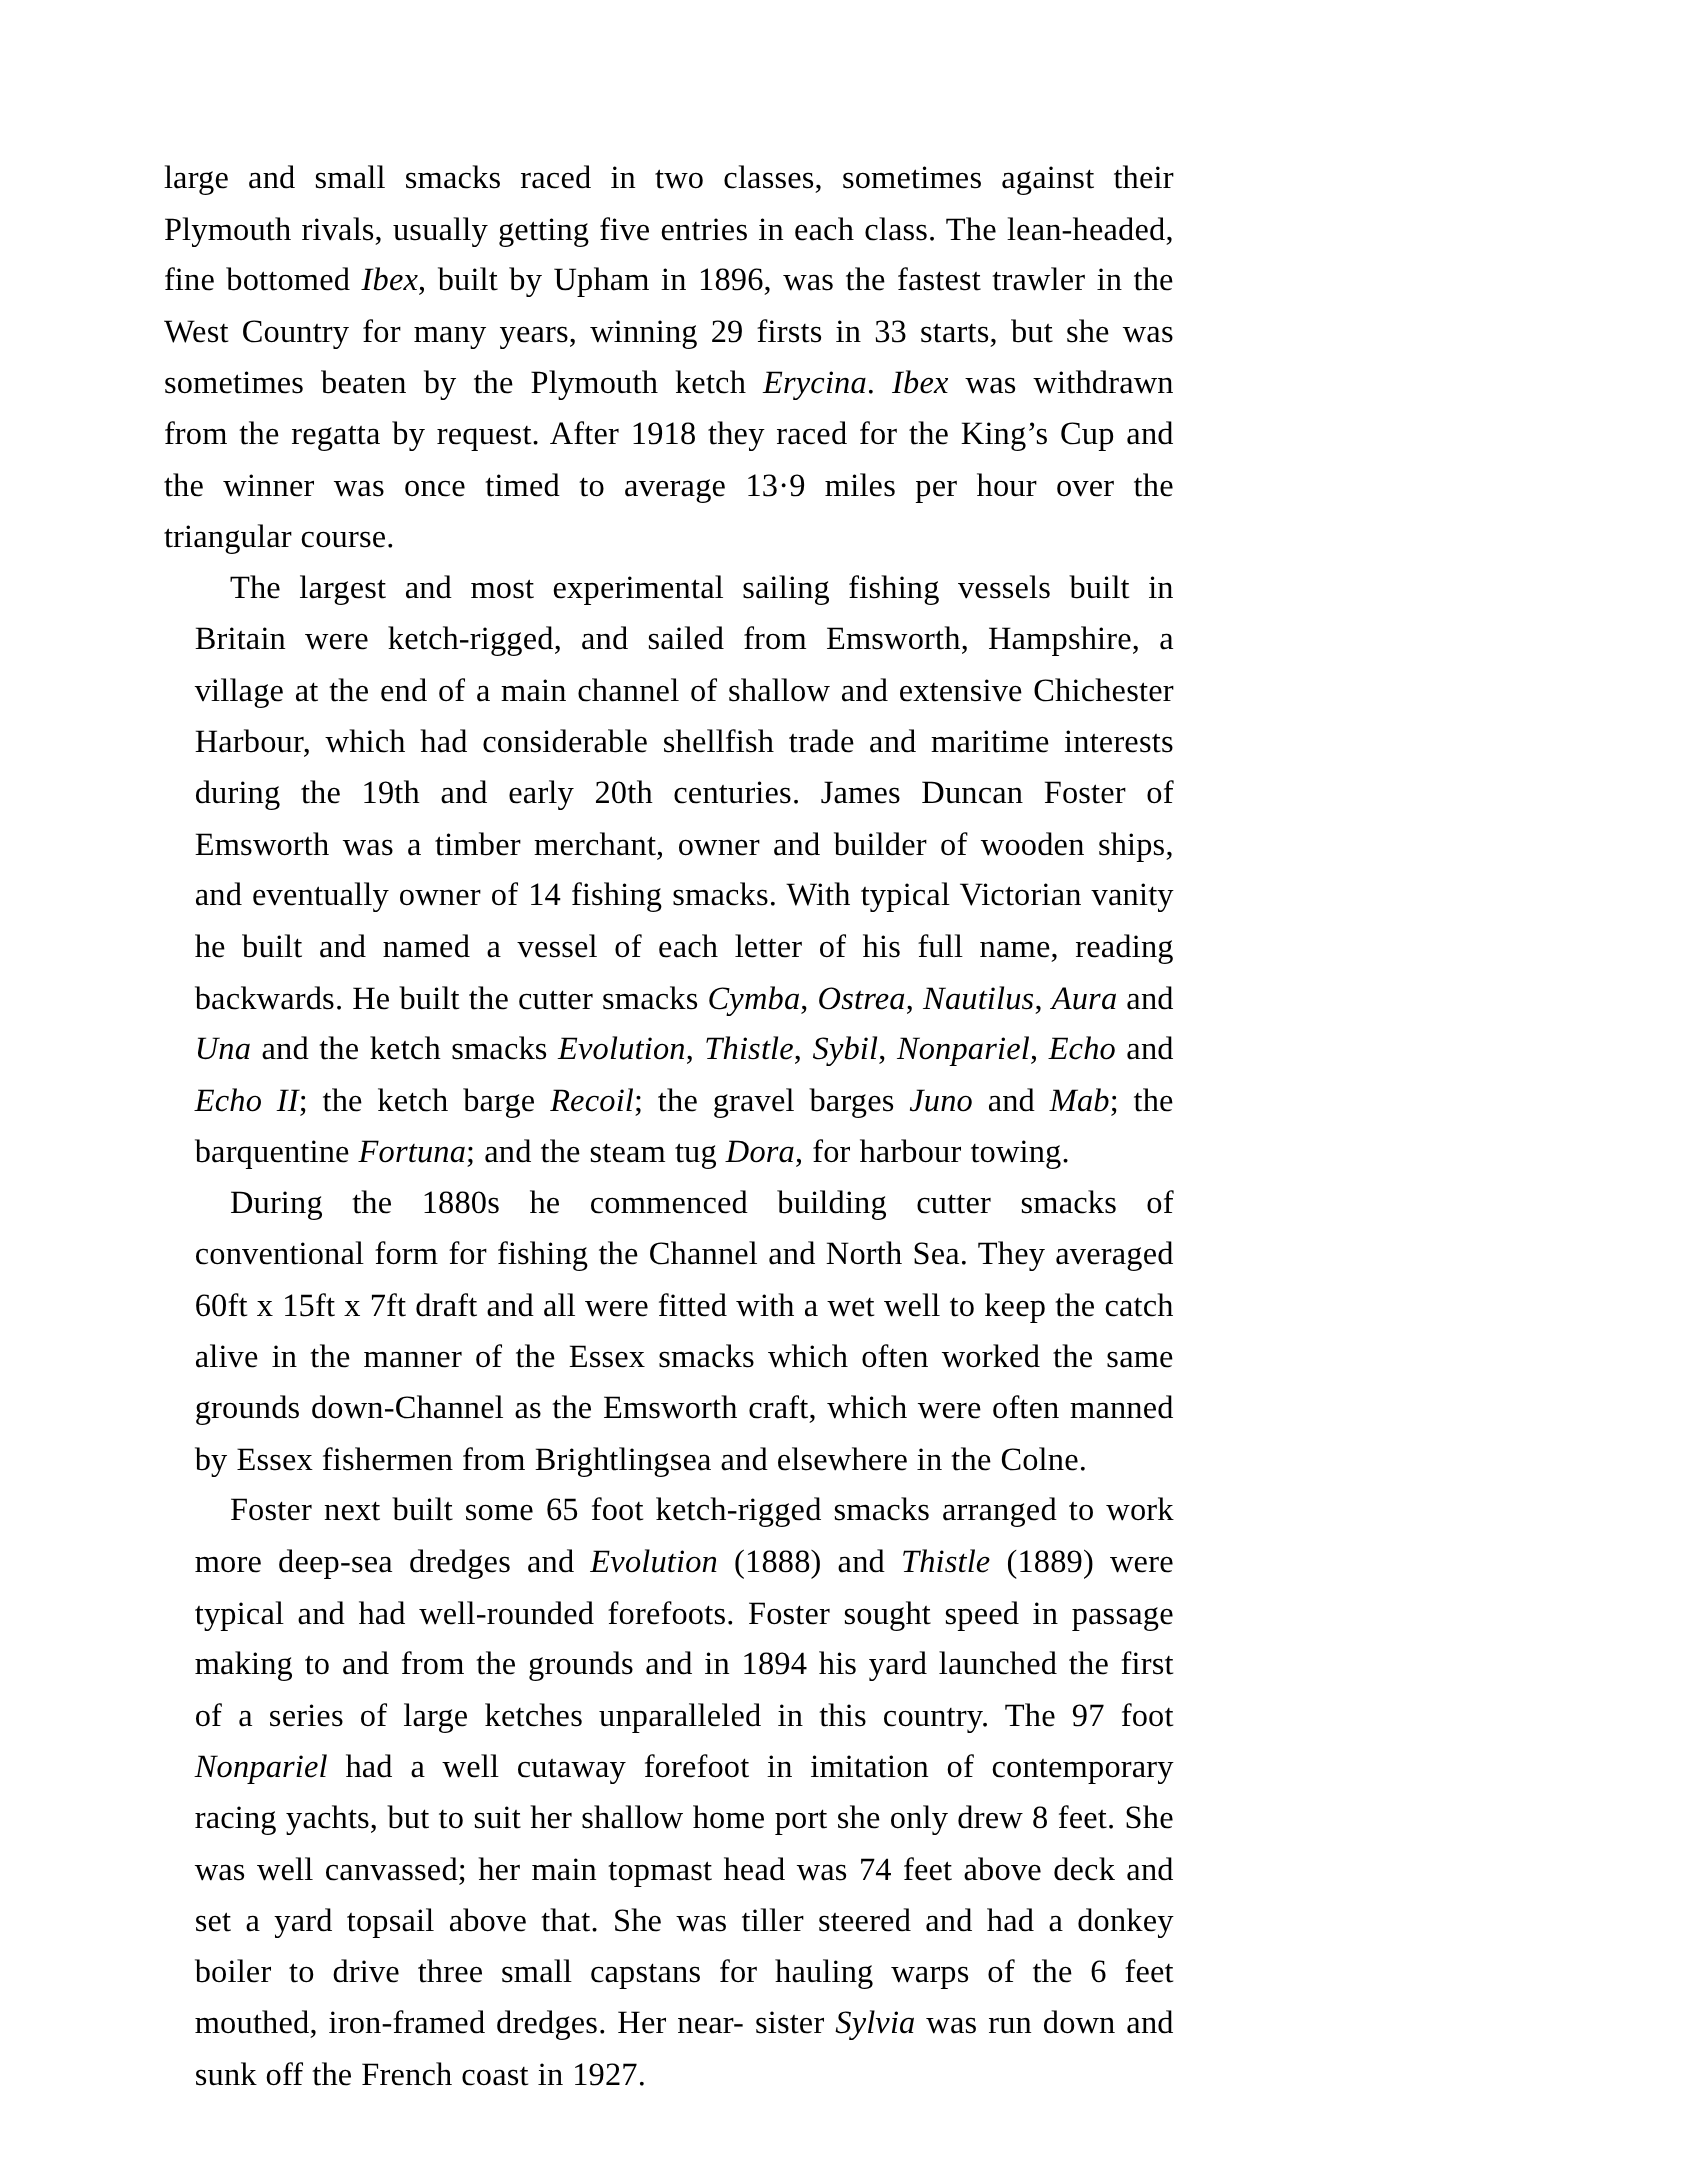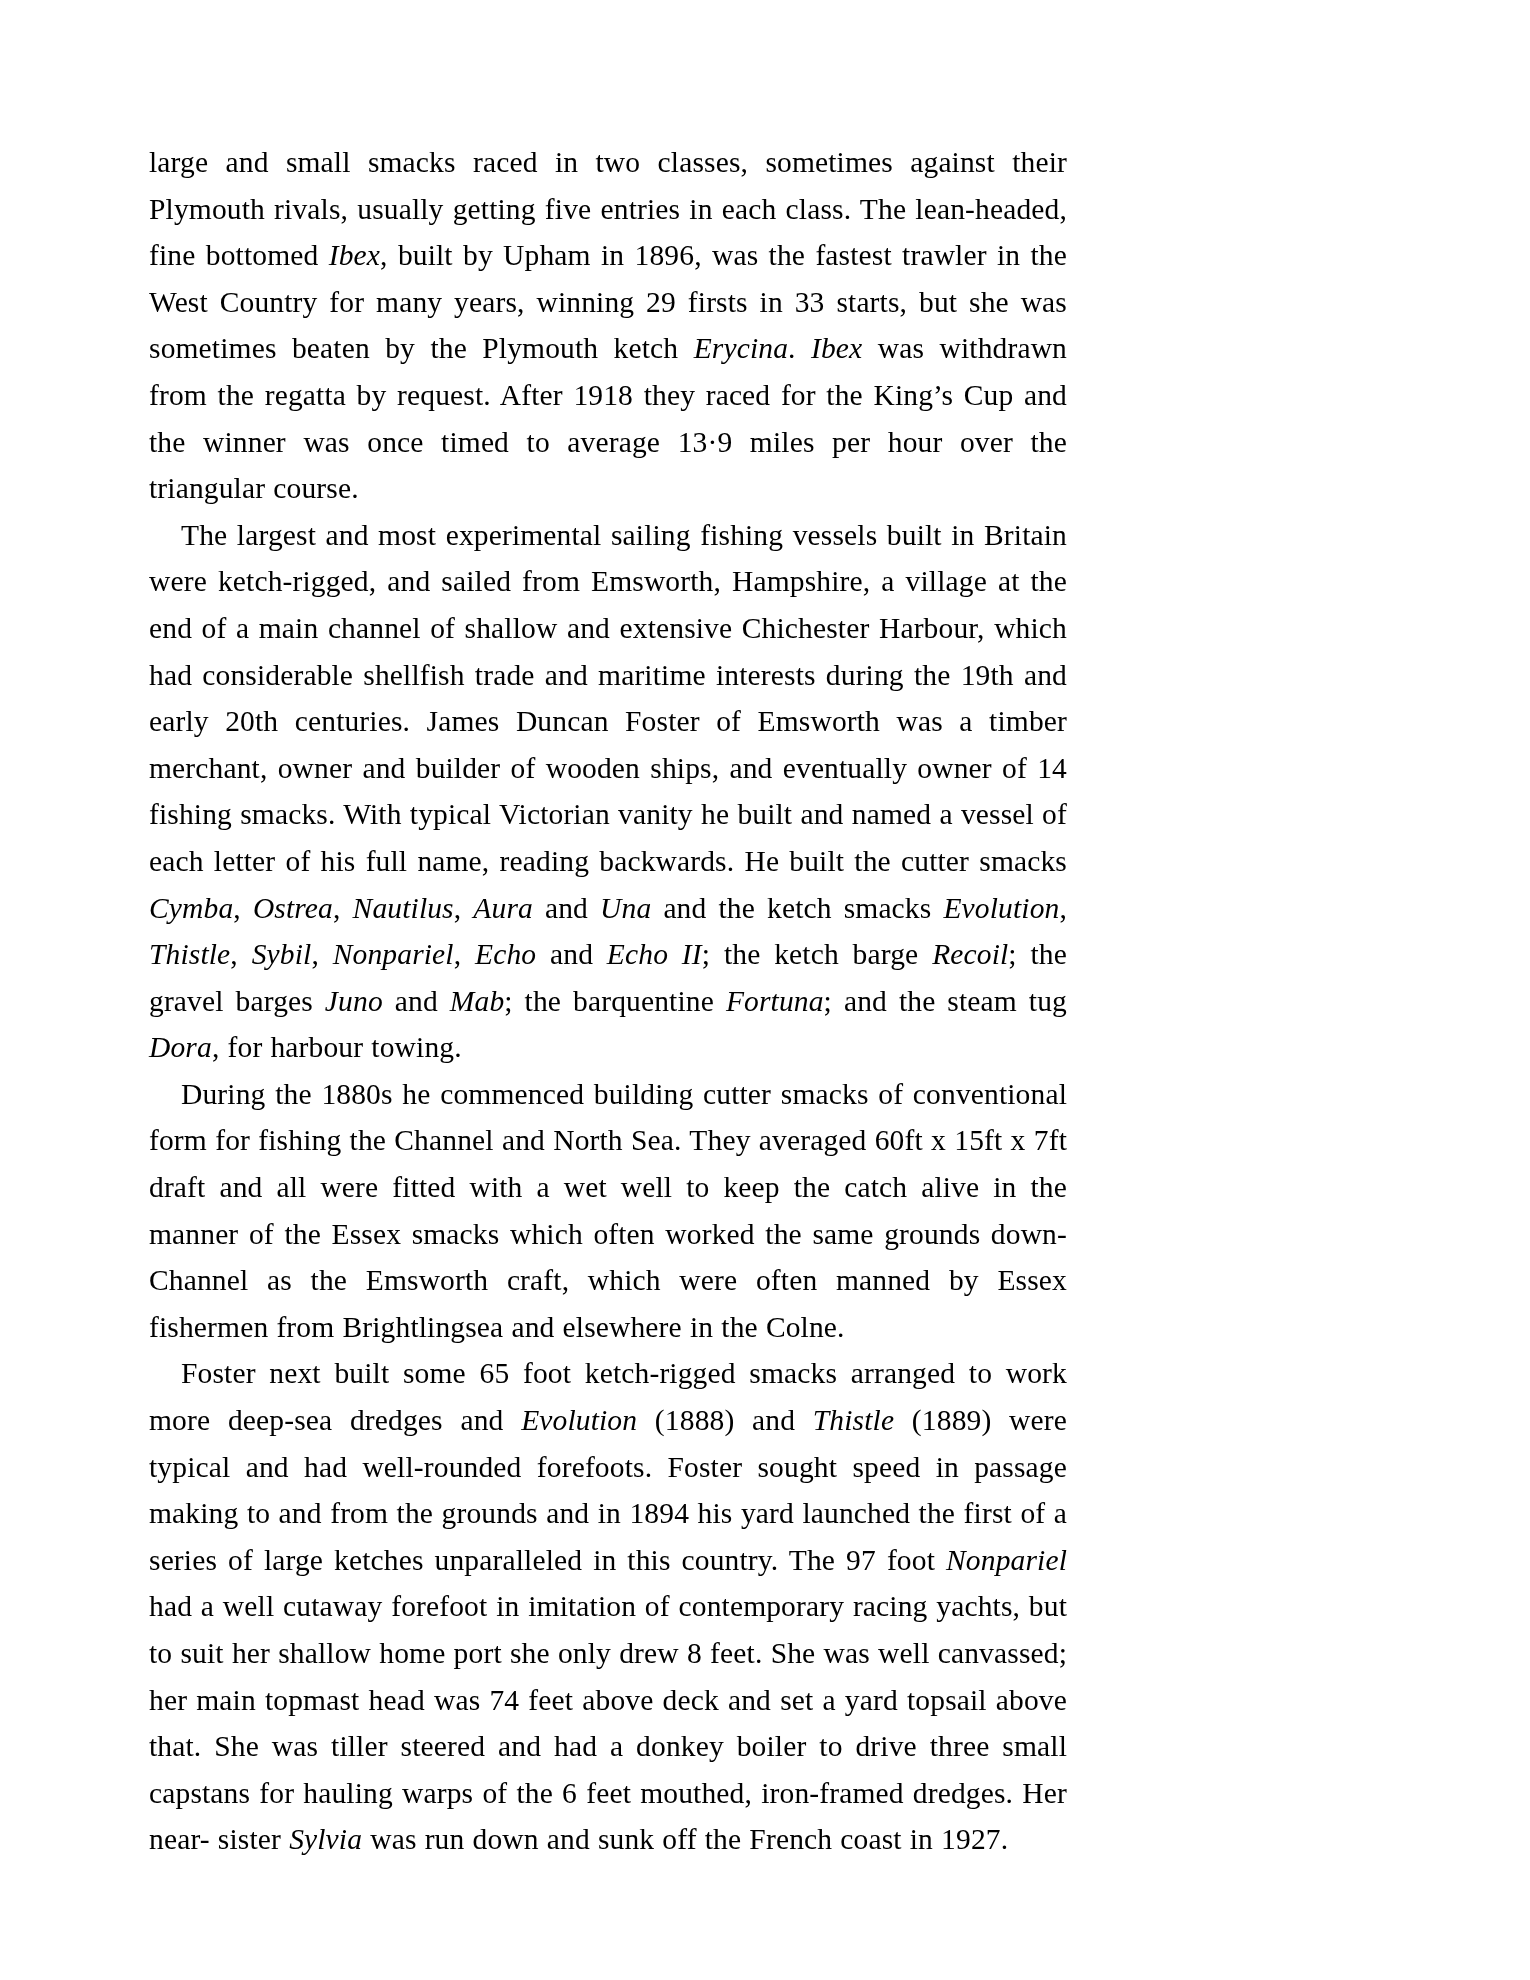--- a/index.html
+++ b/index.html
@@ -34,20 +34,21 @@
     line-height: 46.6px;
     text-align: justify;
     text-justify: inter-word;
     -webkit-hyphens: none;
     hyphens: none;
     word-spacing: 0.02em;
     letter-spacing: 0.005em;
   }
   p.indent {
     text-indent: 32px;
+    margin-left: 28px;
   }
   
   i, em {
     font-style: italic;
   }
 </style>
 </head>
 <body>
 
 <div class="page">

